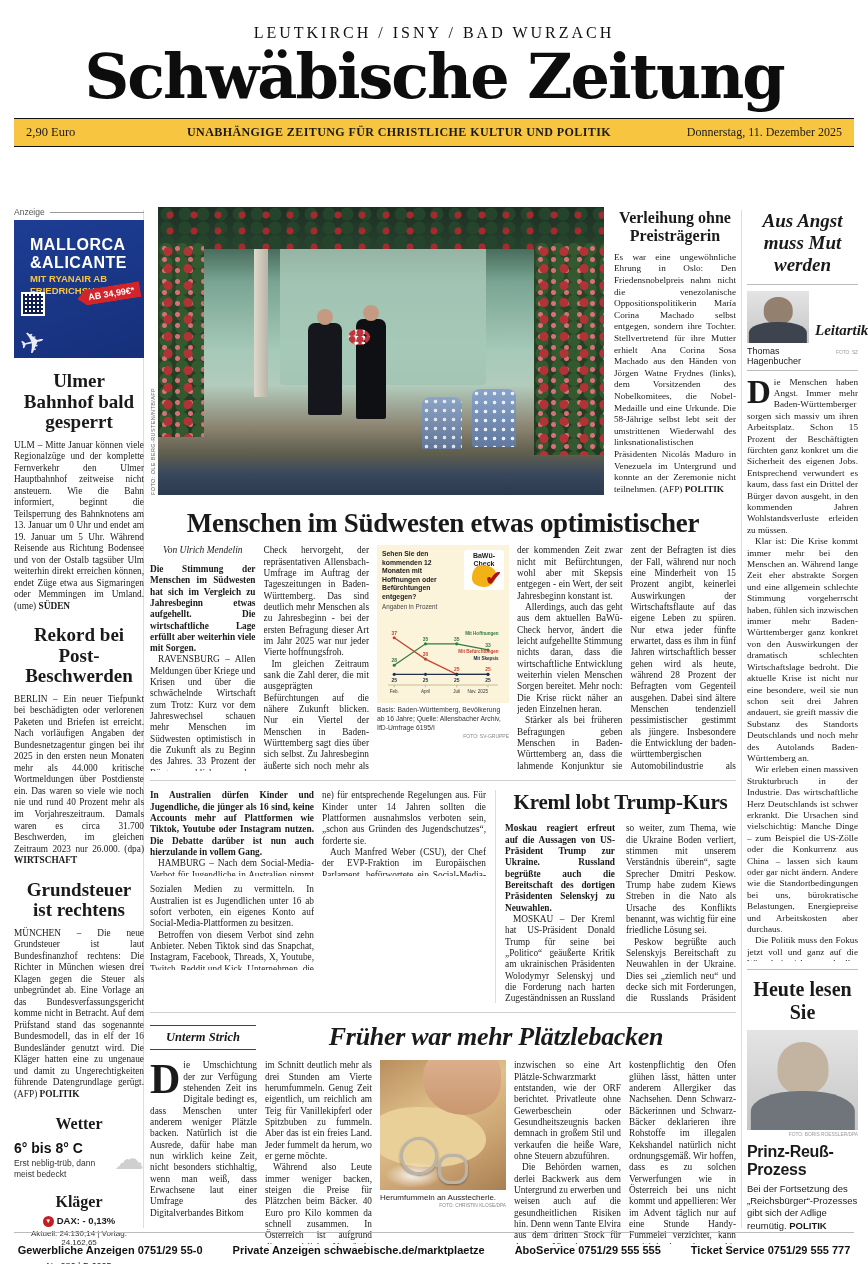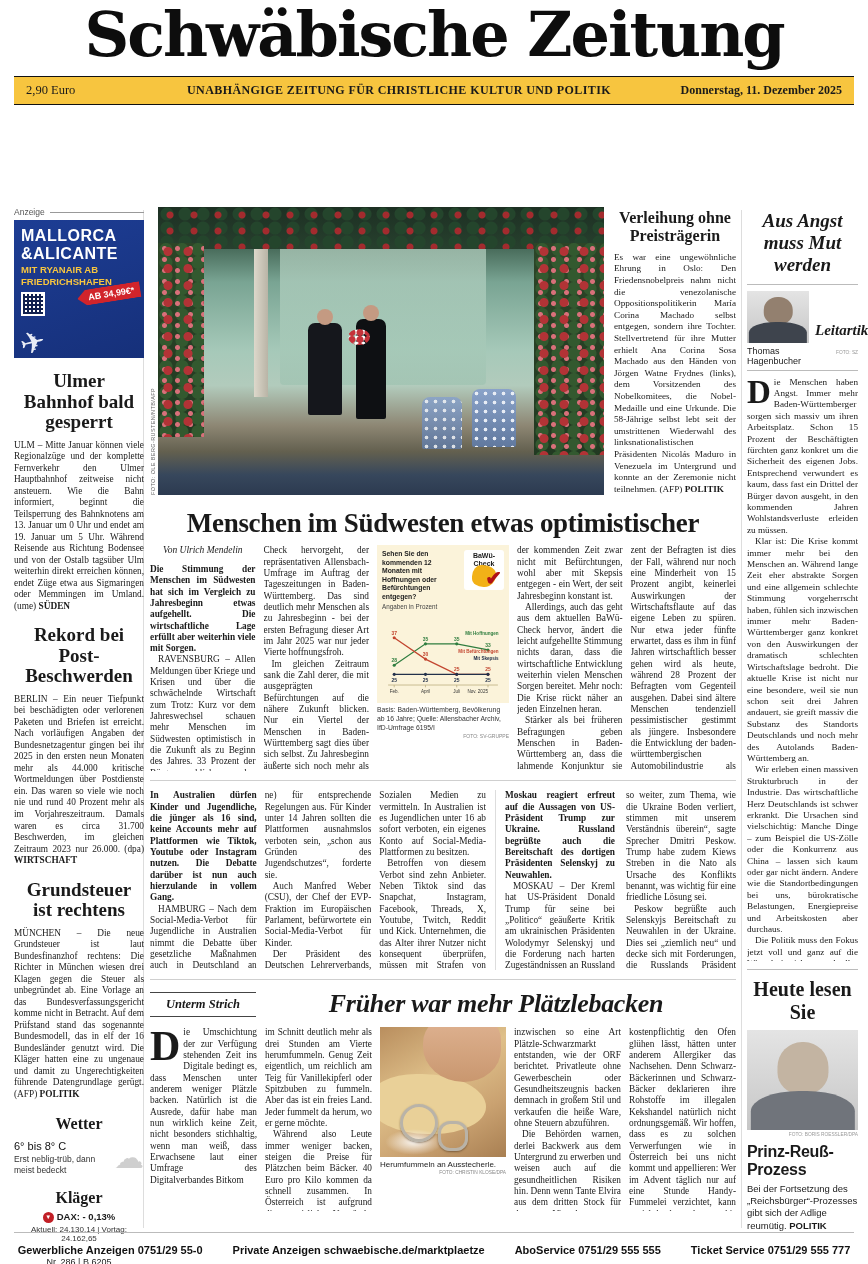--- a/index.html
+++ b/index.html
@@ -7,48 +7,48 @@
         font-family:"Liberation Serif","DejaVu Serif",serif;color:#1a1a1a;}
   .sans{font-family:"Liberation Sans","DejaVu Sans",sans-serif;}
   
   .region{ text-align:center;padding-top:24px;font-size:16px;letter-spacing:3px;color:#111;}
   .masthead{text-align:center;font-family:"DejaVu Serif",serif;font-weight:bold;font-size:62px;
             letter-spacing:-2px;line-height:1.0;margin-top:4px;color:#0d0d0d;}
   .topbar{margin:10px 14px 0 14px;background:#f7c53f;border-top:1.5px solid #111;border-bottom:1.5px solid #111;
           height:27px;display:flex;align-items:center;font-size:12.5px;}
   .topbar .price{padding-left:12px;width:120px;}
   .topbar .motto{flex:1;text-align:center;font-weight:bold;letter-spacing:.4px;font-size:12px;}
-  .topbar .date{width:190px;text-align:right;padding-right:12px;font-weight:bold;font-size:12px;}
+  .topbar .date{width:190px;text-align:right;padding-right:12px;font-weight:normal;font-size:12px;}
   
   .vline{position:absolute;width:1px;background:#ddd;top:210px;bottom:36px;}
   
   .rail-left{position:absolute;left:14px;top:207px;width:130px;}
   .adlabel{display:flex;align-items:center;gap:5px;font-size:8.5px;color:#555;}
   .adlabel:after{content:"";flex:1;border-top:1px solid #999;}
   .adbox{margin-top:3px;width:130px;height:138px;background:linear-gradient(160deg,#1d3d94,#16307a);position:relative;
-         overflow:hidden;padding:0;box-sizing:border-box;}
+         overflow:hidden;padding:9px;box-sizing:border-box;}
   .ad-l1{font:800 16px "Liberation Sans",sans-serif;color:#fff;letter-spacing:.5px;padding:7px 0 0 7px;}
   .ad-l2{font:800 16px "Liberation Sans",sans-serif;color:#fff;letter-spacing:.5px;padding:0 0 0 7px;}
   .ad-l3,.ad-l4{font:bold 9.5px "Liberation Sans",sans-serif;color:#f7c53f;padding-left:7px;margin-top:1px;}
   .qr{position:absolute;left:7px;top:72px;width:24px;height:24px;background:#fff;}
   .qr:before{content:"";position:absolute;inset:2px;background-image:
      repeating-linear-gradient(0deg,#10204e 0 2px,transparent 2px 4px),
      repeating-linear-gradient(90deg,#10204e 0 2px,transparent 2px 4px);}
   .ad-tag{position:absolute;right:3px;top:66px;background:#d1242b;color:#fff;font:bold 9px "Liberation Sans",sans-serif;
           padding:3px 6px 3px 11px;transform:rotate(-9deg);clip-path:polygon(9px 0,100% 0,100% 100%,9px 100%,0 50%);}
   .ad-plane{position:absolute;left:6px;bottom:-2px;font-size:30px;color:#e8ecf6;transform:rotate(-14deg);}
   .ad-plane:before{content:"✈";}
   .brief h3{font-size:19px;font-weight:bold;text-align:center;line-height:1.08;margin:13px 6px 7px 6px;}
   .brief p, .smallbody{font-size:9.3px;line-height:1.24;text-align:justify;margin:0;}
   .ref{font-weight:bold;}
   .wetter{margin-top:15px;}
   .wetter h3{font-size:16px;font-weight:bold;text-align:center;margin:0 0 6px 0;}
   .wet-row{display:flex;align-items:center;gap:6px;}
   .wet-txt{flex:1;font:8.5px/1.3 "Liberation Sans",sans-serif;color:#333;}
-  .wet-temp{font-weight:normal;font-size:11px;color:#111;}
+  .wet-temp{font-weight:bold;font-size:14px;color:#111;}
   .cloud{font-size:30px;color:#cfcfcf;line-height:1;}
   .cloud:before{content:"☁";}
   .boerse{margin-top:13px;text-align:center;}
   .boerse h3{font-size:16px;font-weight:bold;margin:0 0 4px 0;}
   .dax-ico{display:inline-block;width:11px;height:11px;border-radius:50%;background:#c11f26;color:#fff;
            font:bold 6px/11px "Liberation Sans",sans-serif;text-align:center;vertical-align:1px;margin-right:3px;}
   .dax-ico:before{content:"▼";}
   .dax-line{font:bold 9.5px "Liberation Sans",sans-serif;}
   .dax-detail{font:8px "Liberation Sans",sans-serif;color:#333;margin-top:2px;}
   .issue{margin-top:14px;font:9px "Liberation Sans",sans-serif;text-align:center;}
@@ -107,21 +107,21 @@
   .ch-src{font:6.8px/1.3 "Liberation Sans",sans-serif;color:#333;margin-top:3px;}
   .ch-credit{font:5px "Liberation Sans",sans-serif;color:#888;text-align:right;}
   .cx{font:6px "Liberation Sans",sans-serif;fill:#333;}
   .cv{font:bold 6.5px "Liberation Sans",sans-serif;}
   .cl{font:bold 6px "Liberation Sans",sans-serif;}
   .hr{border-top:1px solid #cfcfcf;margin:9px 0;}
   .two-art{display:flex;}
   .debatte{width:336px;}
   .kreml{flex:1;margin-left:9px;}
   .art-head{font-size:21px;font-weight:bold;text-align:center;margin:0 0 8px 0;letter-spacing:-.2px;}
-  .grid3{display:grid;grid-template-columns:1fr 1fr 1fr;gap:8px;height:180px;overflow:hidden;}
+  .grid3{display:grid;grid-template-columns:1fr 1fr;gap:8px;height:180px;overflow:hidden;}
   .grid2{display:grid;grid-template-columns:1fr 1fr;gap:11px;height:180px;overflow:hidden;}
   .vdiv{width:1px;background:#ddd;margin:0 0 0 9px;}
   
   .us-head{display:flex;align-items:center;margin-top:2px;}
   .us-label{width:106px;flex:none;text-align:center;font:bold italic 12.5px "Liberation Serif",serif;
             font-style:italic;border-top:1px solid #444;border-bottom:1px solid #444;padding:4px 0;}
   .us-title{flex:1;text-align:center;font-style:italic;font-weight:bold;font-size:26px;letter-spacing:-.3px;}
   .us-grid{display:grid;grid-template-columns:1fr 1fr 126px 1fr 1fr;gap:8px;height:184px;overflow:hidden;margin-top:8px;}
   .photo-cookie{width:126px;height:130px;position:relative;overflow:hidden;background:
       linear-gradient(150deg,#b98e5e,#dfc08a 40%,#caa271 70%,#a87f52);}
@@ -165,20 +165,21 @@
   
   .footer{position:absolute;left:14px;right:14px;bottom:8px;border-top:1px solid #bbb;padding-top:11px;
           display:flex;justify-content:center;gap:30px;font:bold 11px "Liberation Sans",sans-serif;color:#111;}
 </style>
 </head>
 <body>
 
 <div class="page">
 
   <div>
+    <div class="region">LEUTKIRCH / ISNY / BAD WURZACH</div>
     <div class="masthead">Schwäbische Zeitung</div>
     <div class="topbar">
       <span class="price">2,90 Euro</span>
       <span class="motto">UNABHÄNGIGE ZEITUNG FÜR CHRISTLICHE KULTUR UND POLITIK</span>
       <span class="date">Donnerstag, 11. Dezember 2025</span>
     </div>
   </div>
 
   <div class="vline" style="left:143px"></div>
   <div class="vline" style="left:741px"></div>
@@ -347,20 +348,21 @@
             <p>Der Präsident des Deutschen Lehrerverbands, Stefan Düll, zeigte sich dagegen skeptisch. Er plädierte dafür, Heranwachsenden mehr Kompetenz im Umgang mit</p>
           </div>
           <div class="col">
             <p>Sozialen Medien zu vermitteln. In Australien ist es Jugendlichen unter 16 ab sofort verboten, ein eigenes Konto auf Social-Media-Plattformen zu besitzen.</p>
             <p><span>Betroffen von diesem Verbot sind zehn Anbieter. Neben Tiktok sind das Snapchat, Instagram, Facebook, Threads, X, Youtube, Twitch, Reddit und Kick. Unternehmen, die das Alter ihrer Nutzer nicht konsequent überprüfen, müssen mit Strafen von umgerechnet bis zu 30 Millionen Euro rechnen. (KNA/epd)</span> </p>
           </div>
         </div>
       </div>
       <div class="vdiv"></div>
       <div class="kreml">
+        <h2 class="art-head">Kreml lobt Trump-Kurs</h2>
         <div class="grid2">
           <div class="col">
             <p class="lead">Moskau reagiert erfreut auf die Aussagen von US-Präsident Trump zur Ukraine. Russland begrüßte auch die Bereitschaft des dortigen Präsidenten Selenskyj zu Neuwahlen.</p>
             <p>MOSKAU – Der Kreml hat US-Präsident Donald Trump für seine bei „Politico“ geäußerte Kritik am ukrainischen Präsidenten Wolodymyr Selenskyj und die Forderung nach harten Zugeständnissen an Russland gelobt. Trumps Äußerungen „zu den Themen Nato-Mitgliedschaft, Territorium und</p>
           </div>
           <div class="col">
             <p>so weiter, zum Thema, wie die Ukraine Boden verliert, stimmen mit unserem Verständnis überein“, sagte Sprecher Dmitri Peskow. Trump habe zudem Kiews Streben in die Nato als Ursache des Konflikts benannt, was wichtig für eine friedliche Lösung sei.</p>
             <p><span>Peskow begrüßte auch Selenskyjs Bereitschaft zu Neuwahlen in der Ukraine. Dies sei „ziemlich neu“ und decke sich mit Forderungen, die Russlands Präsident Wladimir Putin und US-Präsident Trump erhoben hätten. (dpa)</span> </p>
           </div>
         </div>

